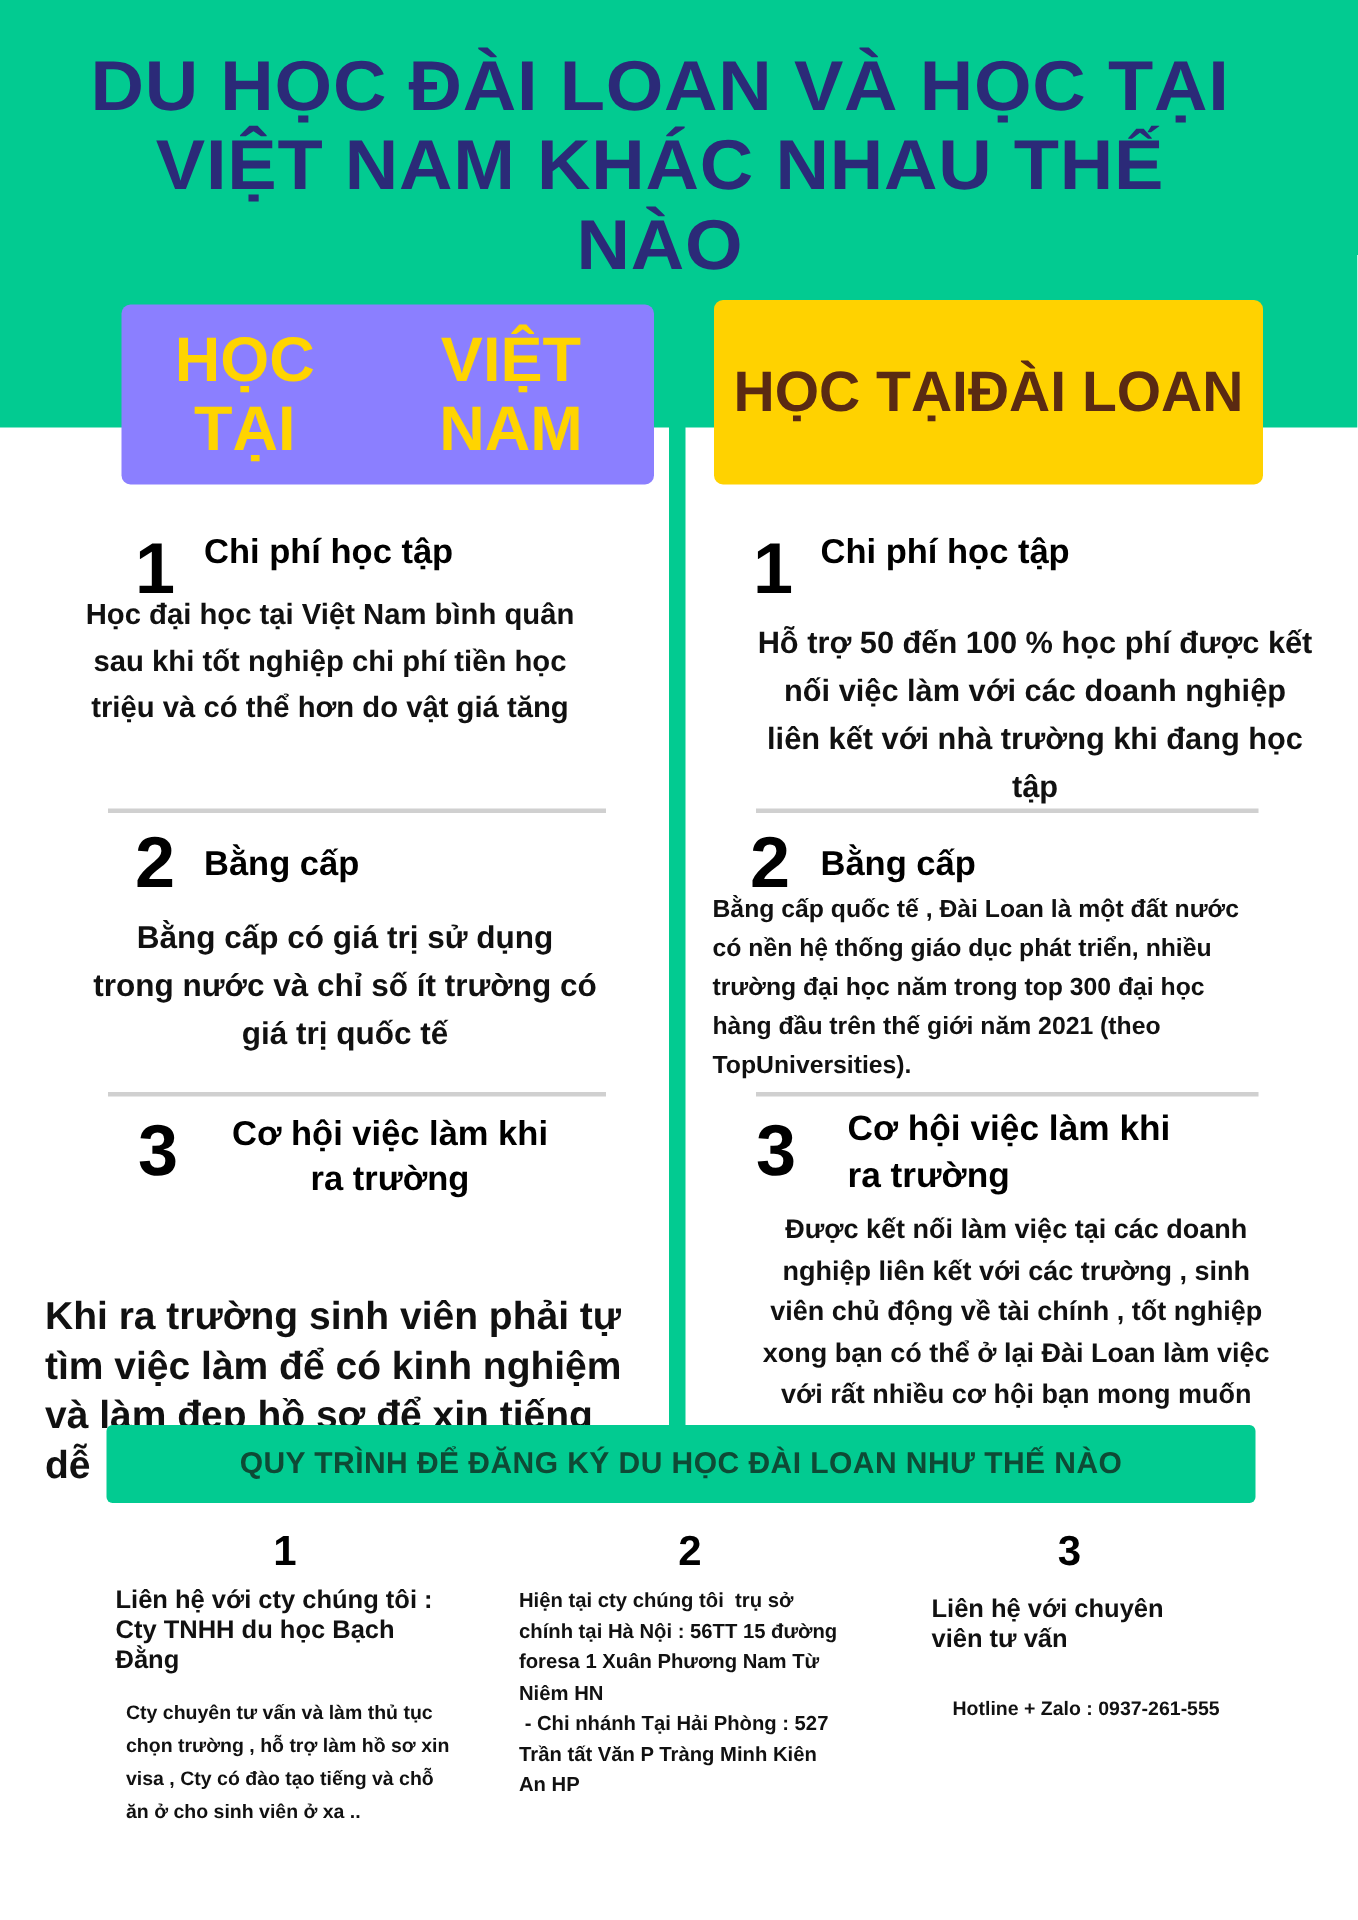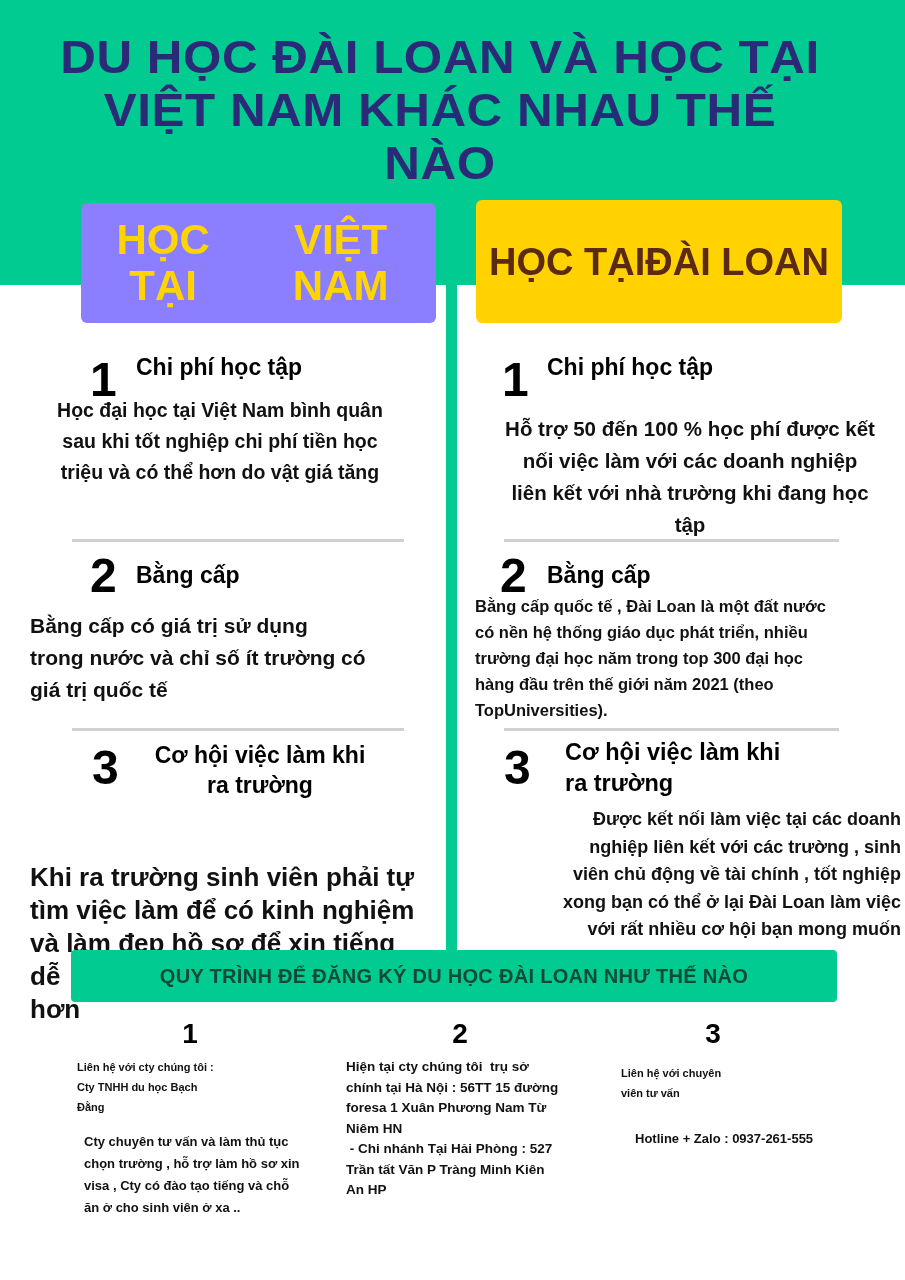--- a/index.html
+++ b/index.html
@@ -30,21 +30,21 @@
 
   .divider { position: absolute; height: 3px; background: #D0D0D0; }
 
   .banner {
     position: absolute; left: 71px; top: 950px; width: 766px; height: 52px;
     background: #02CB91; border-radius: 4px; display: flex; align-items: center; justify-content: center;
     color: #0E4A35; font-weight: 700; font-size: 20px; letter-spacing: 0.3px;
   }
 
   .step-num { position: absolute; font-weight: 900; font-size: 28px; color: #000; text-align: center; }
-  .step-text { position: absolute; font-weight: 700; font-size: 11px; line-height: 20px; color: #111; }
+  .step-text { position: absolute; font-weight: 700; font-size: 17px; line-height: 20px; color: #111; }
   .step-note { position: absolute; font-weight: 700; font-size: 13px; line-height: 22px; color: #111; }
 </style>
 </head>
 <body>
 
 <div class="top-band"></div>
 <div class="v-stripe"></div>
 
 <h1 class="main-title">
   <div>DU HỌC ĐÀI LOAN VÀ HỌC TẠI</div>
@@ -67,37 +67,36 @@
   <div class="item-title" style="left:136px; top:352px;">Chi phí học tập</div>
   <div class="item-body" style="left:20px; top:395px; width:400px; text-align:center; font-size:19.5px; line-height:31px;">
     <div>Học đại học tại Việt Nam bình quân</div>
     <div>sau khi tốt nghiệp chi phí tiền học</div>
     <div>triệu và có thể hơn do vật giá tăng</div>
   </div>
   <div class="divider" style="left:72px; top:539px; width:332px;"></div>
 
   <div class="item-num" style="left:90px; top:552px;">2</div>
   <div class="item-title" style="left:136px; top:560px;">Bằng cấp</div>
-  <div class="item-body" style="left:30px; top:610px; width:400px; text-align:left; font-size:21px; line-height:32px;">
+  <div class="item-body" style="left:30px; top:610px; width:400px; text-align:center; font-size:21px; line-height:32px;">
     <div>Bằng cấp có giá trị sử dụng</div>
     <div>trong nước và chỉ số ít trường có</div>
     <div>giá trị quốc tế</div>
   </div>
   <div class="divider" style="left:72px; top:728px; width:332px;"></div>
 
   <div class="item-num" style="left:92px; top:744px;">3</div>
   <div class="item-title" style="left:140px; top:740px; width:240px; text-align:center;">
     <div>Cơ hội việc làm khi</div>
     <div>ra trường</div>
   </div>
   <div class="item-body" style="left:30px; top:861px; width:400px; text-align:left; font-size:26px; line-height:33px;">
     <div>Khi ra trường sinh viên phải tự</div>
     <div>tìm việc làm để có kinh nghiệm</div>
     <div>và làm đẹp hồ sơ để xin tiếng dễ</div>
-    <div>hơn</div>
   </div>
 </section>
 
 <section>
 
   <div class="item-num" style="left:502px; top:356px;">1</div>
   <div class="item-title" style="left:547px; top:352px;">Chi phí học tập</div>
   <div class="item-body" style="left:472px; top:413px; width:436px; text-align:center; font-size:20.5px; line-height:32px;">
     <div>Hỗ trợ 50 đến 100 % học phí được kết</div>
     <div>nối việc làm với các doanh nghiệp</div>
@@ -115,21 +114,21 @@
     <div>hàng đầu trên thế giới năm 2021 (theo</div>
     <div>TopUniversities).</div>
   </div>
   <div class="divider" style="left:504px; top:728px; width:335px;"></div>
 
   <div class="item-num" style="left:504px; top:744px;">3</div>
   <div class="item-title" style="left:565px; top:737px; font-size:23.5px; line-height:31px;">
     <div>Cơ hội việc làm khi</div>
     <div>ra trường</div>
   </div>
-  <div class="item-body" style="left:496px; top:806px; width:405px; text-align:right; font-size:18px; line-height:27.5px;">
+  <div class="item-body" style="left:475px; top:806px; width:405px; text-align:center; font-size:18px; line-height:27.5px;">
     <div>Được kết nối làm việc tại các doanh</div>
     <div>nghiệp liên kết với các trường , sinh</div>
     <div>viên chủ động về tài chính , tốt nghiệp</div>
     <div>xong bạn có thể ở lại Đài Loan làm việc</div>
     <div>với rất nhiều cơ hội bạn mong muốn</div>
   </div>
 </section>
 
 <div class="banner">QUY TRÌNH ĐỂ ĐĂNG KÝ DU HỌC ĐÀI LOAN NHƯ THẾ NÀO</div>
 

